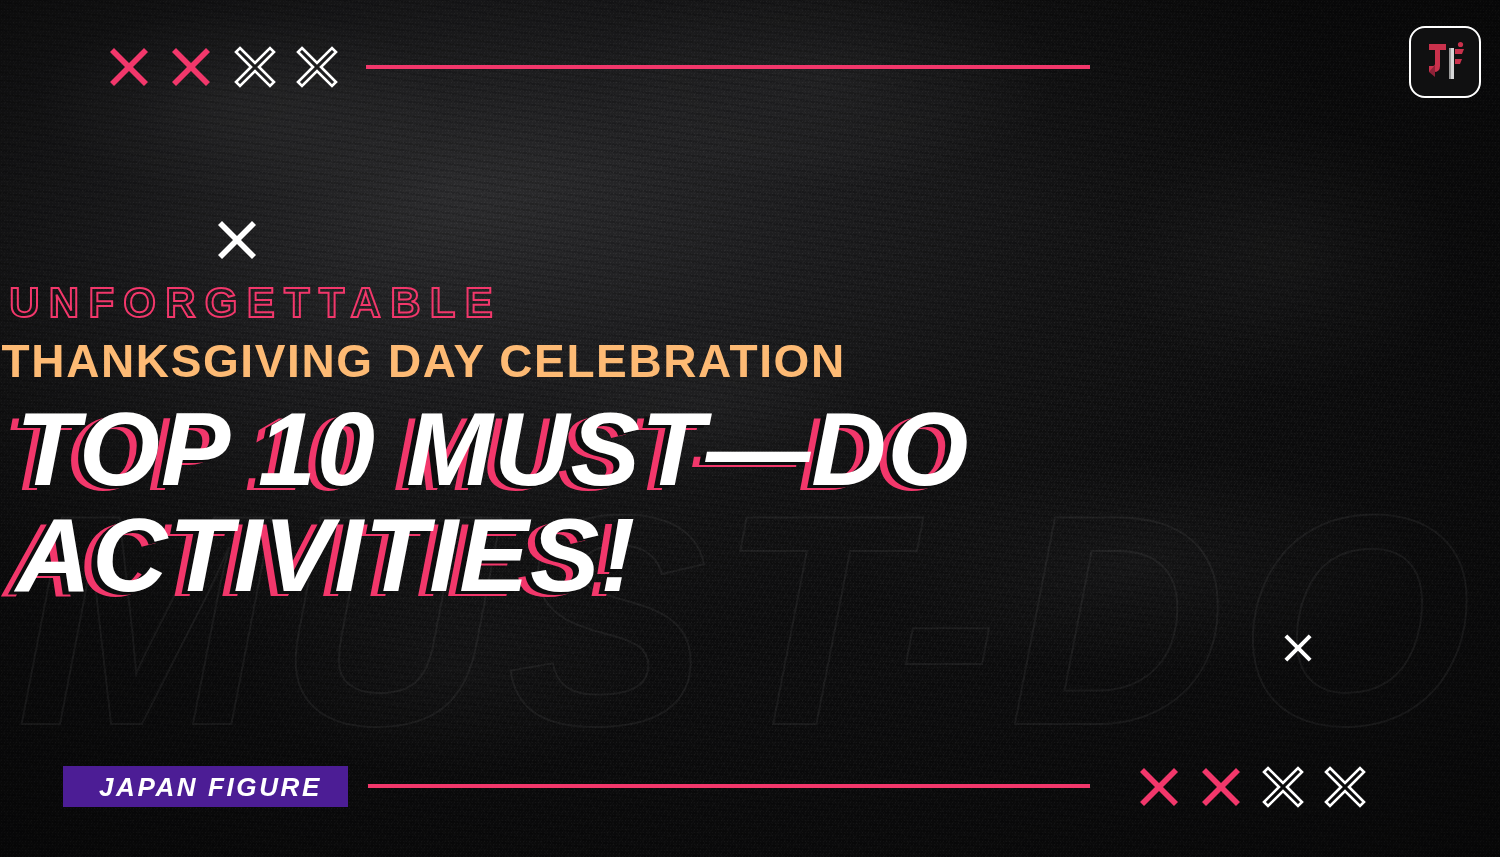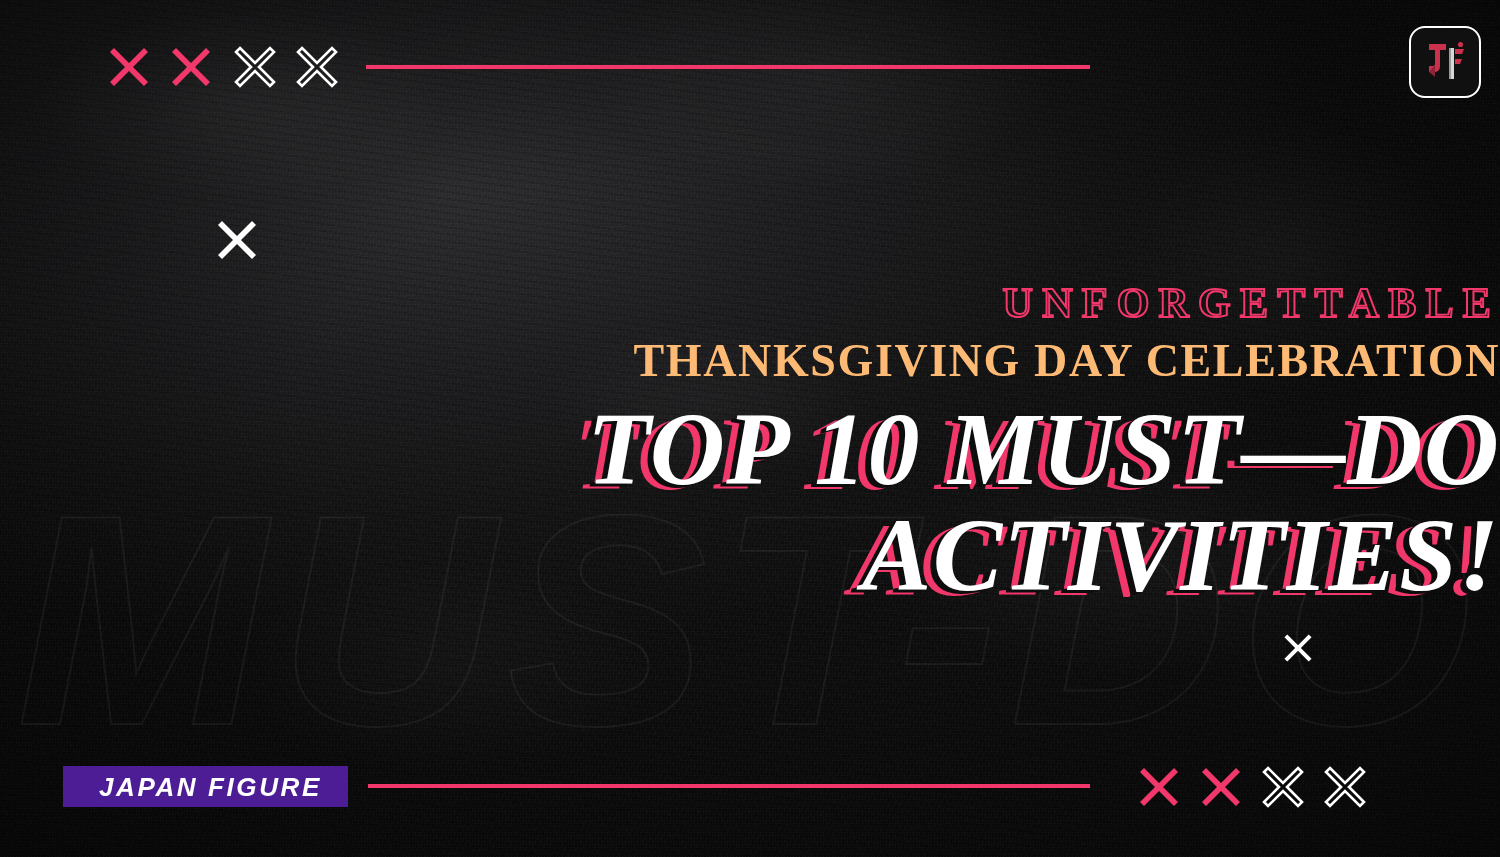--- a/index.html
+++ b/index.html
@@ -95,22 +95,21 @@
     background:#101011;
     display:flex; align-items:center; justify-content:center;
   }
   .logo svg{ display:block; }
 
   
   .stack{
     position:absolute;
     left:0; right:0;
     top:282px;
-    text-align:right;
-    font-family:Liberation Serif, serif;
+    text-align:left;
   }
 
   .eyebrow{
     font-size:42px;
     font-weight:700;
     letter-spacing:.22em;
     color:transparent;
     -webkit-text-stroke:2px #F2376B;
     line-height:1;
     margin:0 0 14px 0;

